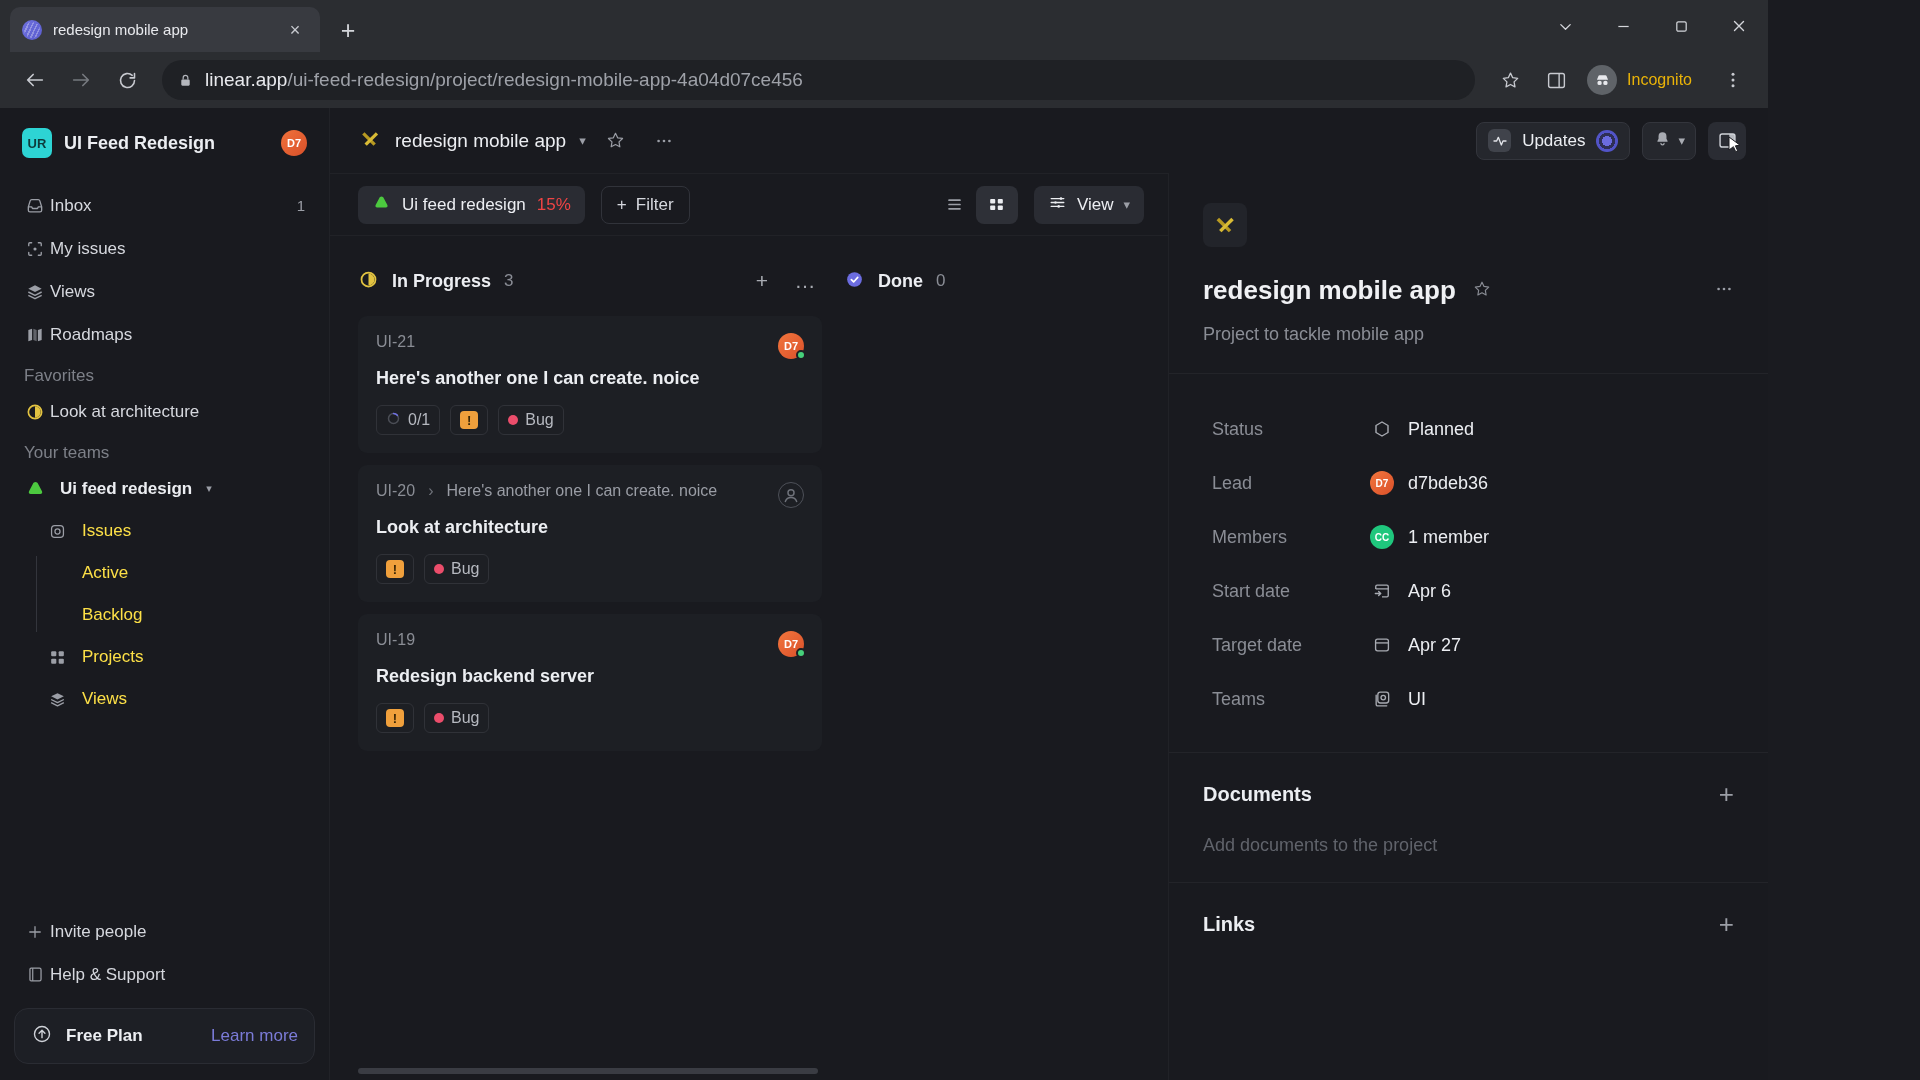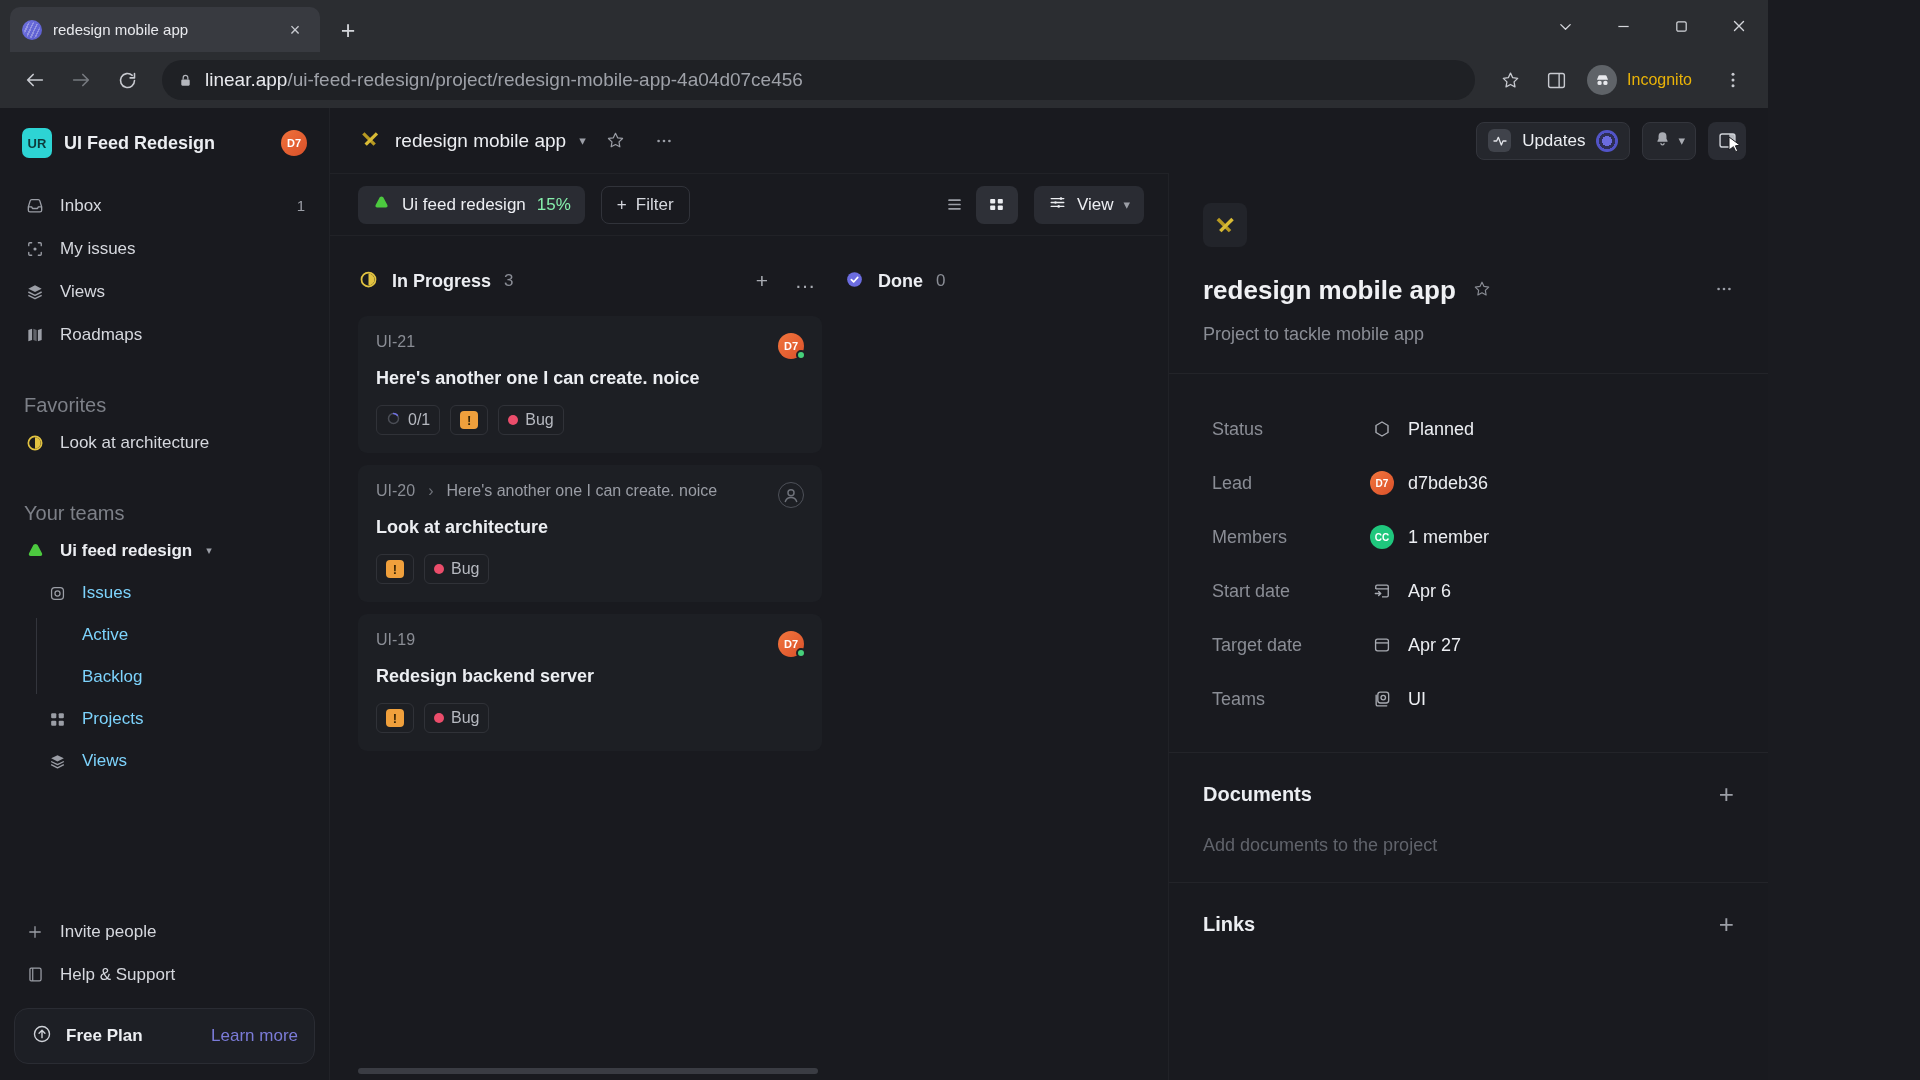--- a/index.html
+++ b/index.html
@@ -112,44 +112,44 @@
     color: #eceef2; font-size: 17px;
   }
   .icon-sq {
     width: 44px; height: 44px; background: #25272d; border: 1px solid #33353c;
     border-radius: 8px; display: flex; align-items: center; justify-content: center;
     color: #b6b9c0; flex: 0 0 auto;
   }
 
   .navlist { margin-top: 18px; }
   .nav-item {
-    display: flex; align-items: center; gap: 14px; height: 43px;
+    display: flex; align-items: center; gap: 4px; height: 43px;
     padding: 0 10px; border-radius: 6px; color: #d6d8de; font-size: 17px;
   }
   .nav-item .glyph { width: 22px; display: flex; align-items: center; justify-content: center; color: #9b9ea6; flex:0 0 auto; }
   .nav-item .lbl { flex: 1 1 auto; }
   .badge-count { color: #9b9ea6; font-size: 15px; }
 
   .sec-title {
-    color: #7d8088; font-size: 20px; padding: 0 10px;
-    margin-top: 38px; margin-bottom: 4px;
+    color: #7d8088; font-size: 17px; padding: 0 10px;
+    margin-top: 10px; margin-bottom: 4px;
   }
 
   .team-row { display: flex; align-items: center; gap: 14px; height: 43px; padding: 0 10px; border-radius: 6px; }
   .team-ic { width: 22px; display:flex; align-items:center; justify-content:center; flex:0 0 auto; }
   .team-name { color: #eceef2; font-size: 17px; font-weight: 600; }
   .caret { color: #9b9ea6; font-size: 11px; }
 
   .sub { position: relative; padding-left: 22px; }
   .sub::before {
     content:""; position:absolute; left: 22px; top: 4px; bottom: 4px; width: 1px; background: #33353c;
   }
   .sub-item {
     display: flex; align-items: center; gap: 14px; height: 42px; padding: 0 10px;
-    color: #7dd3fc; font-size: 17px; border-radius: 6px;
+    color: #fde047; font-size: 17px; border-radius: 6px;
   }
   .sub-item .glyph { width: 22px; display:flex; align-items:center; justify-content:center; color:#9b9ea6; flex:0 0 auto; }
   .sub-item.nodash { padding-left: 46px; }
 
   .sb-spacer { flex: 1 1 auto; }
   .sb-bottom { padding-bottom: 16px; }
   .plan {
     margin-top: 12px; height: 56px; background: #1d1f25; border: 1px solid #2a2c33;
     border-radius: 14px; display: flex; align-items: center; gap: 13px; padding: 0 16px;
   }
@@ -196,21 +196,21 @@
                border-top: 1px solid #212227; }
 
   .filterbar {
     height: 62px; display: flex; align-items: center; padding: 0 24px 0 28px; gap: 16px;
     border-bottom: 1px solid #212227;
   }
   .chip {
     height: 38px; background: #2a2c33; border-radius: 8px; display: flex;
     align-items: center; gap: 11px; padding: 0 14px; font-size: 17px; color: #eceef2;
   }
-  .chip .pct { color: #86efac; }
+  .chip .pct { color: #ef4444; }
   .filter-btn {
     height: 38px; border: 1px solid #31333a; border-radius: 8px;
     display: flex; align-items: center; gap: 9px; padding: 0 15px; color: #d6d8de; font-size: 17px;
   }
   .fb-spacer { flex: 1 1 auto; }
   .seg { display: flex; background: transparent; border-radius: 8px; }
   .seg-btn {
     width: 42px; height: 38px; border-radius: 8px; display: flex;
     align-items: center; justify-content: center; color: #9b9ea6;
   }

